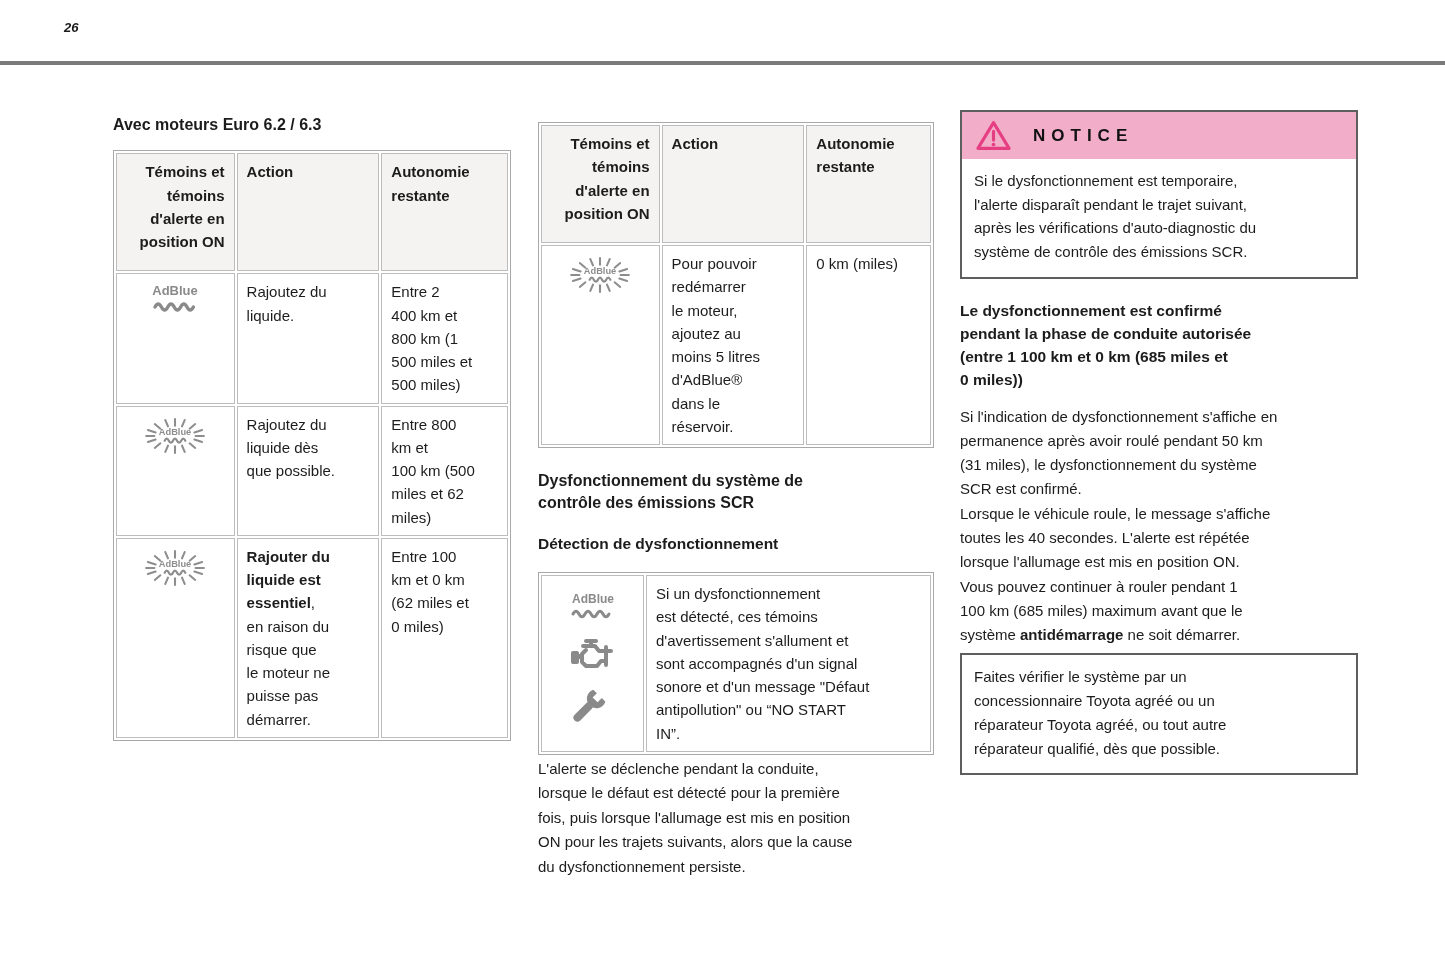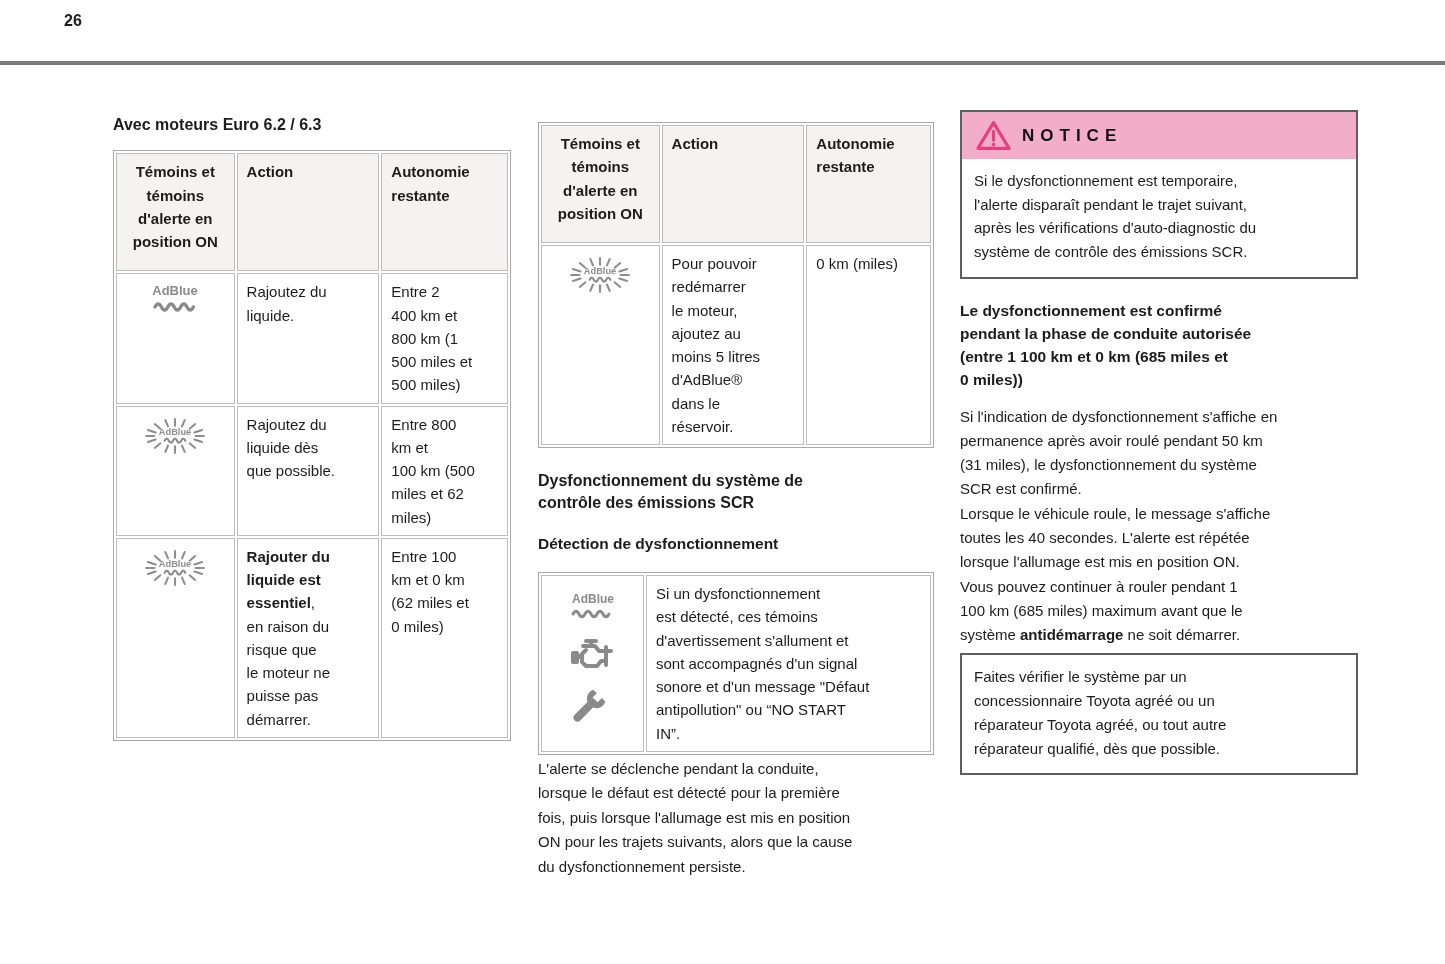--- a/index.html
+++ b/index.html
@@ -1,56 +1,56 @@
 <!DOCTYPE html>
 <html><head>
 <meta charset="utf-8">
 <style>
   html,body { margin:0; padding:0; background:#ffffff; }
   .page {
     position:relative; width:1445px; height:964px; background:#ffffff;
     font-family:"Liberation Sans", sans-serif; color:#1c1c1c; overflow:hidden;
     -webkit-font-smoothing:antialiased;
   }
-  .pagenum { position:absolute; left:64px; top:12px; font-size:16px; font-weight:bold; }
+  .pagenum { position:absolute; left:64px; top:20px; font-size:13px; font-weight:bold;font-style:italic; }
   .toprule { position:absolute; left:0; top:61px; width:1445px; height:4px; background:#7b7b7b; }
 
   .col-left  { position:absolute; left:113px; top:110px; width:398px; }
   .col-mid   { position:absolute; left:538px; top:122px; width:396px; }
   .col-right { position:absolute; left:960px; top:110px; width:398px; }
 
   .sec-heading { font-size:16px; font-weight:bold; line-height:1.4; white-space:pre-line; }
   .col-left .sec-heading { margin:4px 0 14px 0; }
 
   table.manual {
     border-collapse:separate; border-spacing:2px;
     border:1px solid #a8a8a8; background:#ffffff; width:100%;
     table-layout:fixed;
   }
   table.manual th, table.manual td {
     border:1px solid #bdbdbd; vertical-align:top;
     font-size:15px; line-height:1.55; padding:6px 9px;
     word-wrap:break-word;
   }
   table.manual th { background:#f4f3f1; font-weight:bold; text-align:left; height:104px; }
-  table.manual th.center { text-align:center; }
+  table.manual th.center { text-align:right; }
   td.iconcell { text-align:center; padding-top:18px; }
   .preline { white-space:pre-line; }
   .b { font-weight:bold; }
 
   .mid-h1 { margin-top:22px; font-size:16px; font-weight:bold; line-height:1.38; white-space:pre-line; }
   .mid-h2 { margin-top:21px; font-size:15.5px; font-weight:bold; }
   .det-table { margin-top:19px; }
   .det-icons { display:flex; flex-direction:column; align-items:center; gap:13px; padding-top:8px; }
   .mid-par { margin-top:2px; font-size:15px; line-height:1.63; white-space:pre-line; }
 
   .alert-box { border:2px solid #5e5e5e; background:#ffffff; }
   .alert-head {
     background:#f2aec8; height:47px; display:flex; align-items:center;
-    padding-left:13px; gap:10px;
+    padding-left:13px; gap:21px;
   }
   .alert-title { font-size:17px; font-weight:bold; letter-spacing:5px; color:#111; }
   .alert-title.notice { font-weight:600; letter-spacing:6px; }
   .alert-body { padding:10px 12px 13px 12px; font-size:15px; line-height:1.58; white-space:pre-line; }
 
   .confirmed-heading { margin-top:21px; font-size:15.5px; font-weight:bold; line-height:1.48; white-space:pre-line; }
   .right-par { margin-top:13px; font-size:15px; line-height:1.62; white-space:pre-line; }
   .right-par.first { }
   .warning-box { margin-top:6px; }
 

